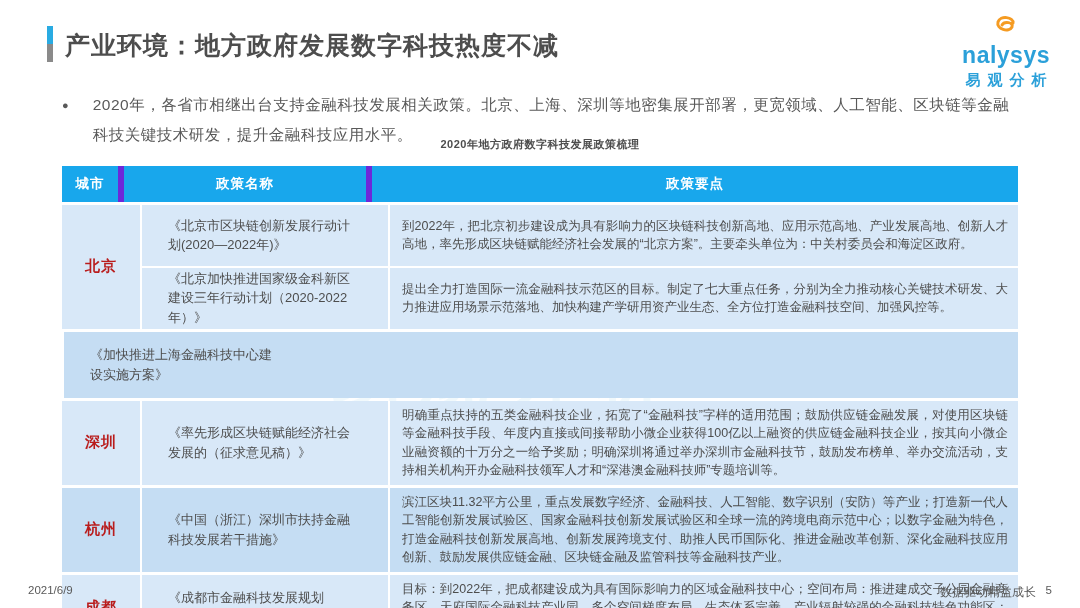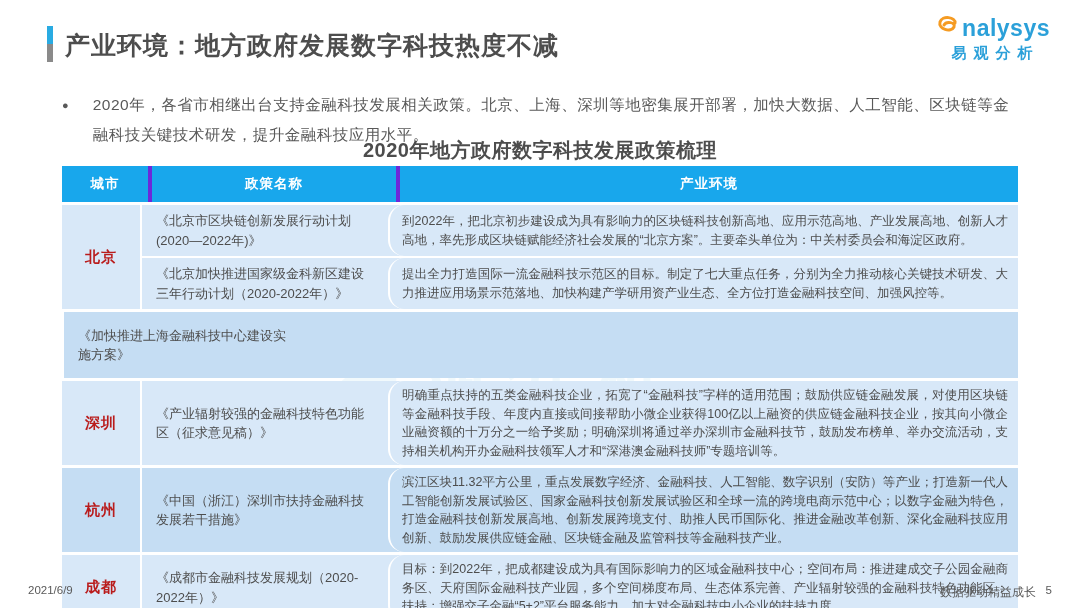--- a/index.html
+++ b/index.html
@@ -7,48 +7,48 @@
   body { font-family:"Liberation Sans","DejaVu Sans",sans-serif; }
   .slide { position:relative; width:1080px; height:608px; background:#ffffff; overflow:hidden; }
 
   
   .title-wrap { position:absolute; left:47px; top:26px; display:flex; align-items:flex-end; }
   .title-bar { width:6px; height:36px; background:linear-gradient(to bottom,#29abe2 0%,#29abe2 50%,#8a8a8a 50%,#8a8a8a 100%); margin-right:12px; }
   .page-title { font-size:25px; font-weight:bold; color:#4d4d4d; letter-spacing:1px; }
 
   
   .logo { position:absolute; right:30px; top:14px; text-align:center; }
-  .logo-row { display:flex; align-items:center; justify-content:center; }
+  .logo-row { display:flex; align-items:center; justify-content:center;flex-direction:column; }
   .logo-brand { color:#2ba0d9; font-size:23px; font-weight:bold; letter-spacing:0.5px; }
   .logo-cn { color:#2ba0d9; font-size:15px; font-weight:bold; letter-spacing:7px; margin-top:2px; margin-right:-7px; }
 
   
   .intro { position:absolute; left:62px; top:90px; width:960px; display:flex; }
   .intro .dot { font-size:11px; color:#595959; margin-top:9px; margin-right:24px; }
   .intro .text { font-size:15.5px; color:#595959; line-height:30px; letter-spacing:0.5px; }
 
   
-  .table-title { position:absolute; left:62px; top:137px; width:956px; text-align:center; font-size:20px; font-weight:bold; color:#4d4d4d; letter-spacing:0.5px; }
+  .table-title { position:absolute; left:62px; top:137px; width:956px; text-align:center; font-size:11px; font-weight:bold; color:#4d4d4d; letter-spacing:0.5px; }
   .ptable { position:absolute; left:62px; top:166px; width:956px; font-size:13px; }
   .t-header { display:flex; background:#18a7ec; color:#ffffff; font-weight:bold; height:36px; margin-bottom:3px; }
   .t-header > div { display:flex; align-items:center; justify-content:center; font-size:13.5px; letter-spacing:1px; }
-  .col-city { width:86px; }
+  .col-city { width:56px; }
   .col-name { width:248px; }
   .col-pts  { flex:1; }
-  .t-header .col-name, .t-header .col-pts { border-left:4px solid #6d28d9; }
+  .t-header .col-name, .t-header .col-pts { border-left:6px solid #6d28d9; }
 
   .t-row { display:flex; margin-bottom:3px; }
   .t-row.light { background:#d8e8f8; }
   .t-row.dark  { background:#c5ddf3; }
   .city-cell { width:78px; display:flex; align-items:center; justify-content:center; font-size:15px; font-weight:bold; color:#b91c1c; letter-spacing:1px; }
   .entries { flex:1; display:flex; flex-direction:column; }
   .entry { display:flex; flex:1; }
   .entry + .entry { border-top:2px solid #ffffff; }
-  .name-cell { width:248px; border-left:2px solid #ffffff; padding:6px 14px; display:flex; align-items:center; color:#4d4d4d; font-size:13px; line-height:1.5; }
-  .pts-cell { flex:1; border-left:2px solid #ffffff; padding:5px 10px 5px 12px; display:flex; align-items:center; color:#4d4d4d; font-size:12.5px; line-height:1.48; text-align:justify;border-radius:16px; }
+  .name-cell { width:248px; border-left:2px solid #ffffff; padding:6px 26px; display:flex; align-items:center; color:#4d4d4d; font-size:13px; line-height:1.5; }
+  .pts-cell { flex:1; border-left:2px solid #ffffff; padding:5px 10px 5px 12px; display:flex; align-items:center; color:#4d4d4d; font-size:12.5px; line-height:1.48; text-align:justify; }
   .r-bj .entry:first-child { min-height:50px; }
   .r-bj .entry:last-child  { min-height:46px; }
   .r-sh .entry { min-height:66px; }
   .r-sz .entry { min-height:78px; }
   .r-hz .entry { min-height:62px; }
   .r-cd .entry { min-height:56px; }
 
   
   .watermark { position:absolute; left:330px; top:330px; font-size:70px; font-weight:bold; color:#2ba0d9; opacity:0.06; letter-spacing:18px; pointer-events:none; }
 
@@ -75,33 +75,33 @@
           <path d="M21 9 C22 3, 8 1, 6 8 C4 15, 17 19, 20 13 C22 8, 12 7, 10 11" stroke="#f59b22" stroke-width="3" fill="none" stroke-linecap="round"></path>
         </svg>
       </span>
       <span class="logo-brand">nalysys</span>
     </div>
     <div class="logo-cn">易观分析</div>
   </div>
 
   <div class="intro">
     <span class="dot">●</span>
-    <span class="text">2020年，各省市相继出台支持金融科技发展相关政策。北京、上海、深圳等地密集展开部署，加快大数据、人工智能、区块链等金融科技关键技术研发，提升金融科技应用水平。</span>
+    <span class="text">2020年，各省市相继出台支持金融科技发展相关政策。北京、上海、深圳等地密集展开部署，更宽领域、人工智能、区块链等金融科技关键技术研发，提升金融科技应用水平。</span>
   </div>
 
   <div class="watermark">易观分析</div>
 
   <div class="table-title">2020年地方政府数字科技发展政策梳理</div>
 
   <div class="ptable">
 
     <div class="t-header">
       <div class="col-city">城市</div>
       <div class="col-name">政策名称</div>
-      <div class="col-pts">产业环境</div>
+      <div class="col-pts">政策要点</div>
     </div>
 
     <div class="t-row light r-bj">
       <div class="city-cell">北京</div>
       <div class="entries">
         <div class="entry">
           <div class="name-cell">《北京市区块链创新发展行动计划(2020—2022年)》</div>
           <div class="pts-cell">到2022年，把北京初步建设成为具有影响力的区块链科技创新高地、应用示范高地、产业发展高地、创新人才高地，率先形成区块链赋能经济社会发展的“北京方案”。主要牵头单位为：中关村委员会和海淀区政府。</div>
         </div>
         <div class="entry">
@@ -116,21 +116,21 @@
         <div class="entry">
           <div class="name-cell">《加快推进上海金融科技中心建设实施方案》</div>
         </div>
       </div>
     </div>
 
     <div class="t-row light r-sz">
       <div class="city-cell">深圳</div>
       <div class="entries">
         <div class="entry">
-          <div class="name-cell">《产业辐射较强的金融科技特色功能区（征求意见稿）》</div>
+          <div class="name-cell">《率先形成区块链赋能经济社会发展的（征求意见稿）》</div>
           <div class="pts-cell">明确重点扶持的五类金融科技企业，拓宽了“金融科技”字样的适用范围；鼓励供应链金融发展，对使用区块链等金融科技手段、年度内直接或间接帮助小微企业获得100亿以上融资的供应链金融科技企业，按其向小微企业融资额的十万分之一给予奖励；明确深圳将通过举办深圳市金融科技节，鼓励发布榜单、举办交流活动，支持相关机构开办金融科技领军人才和“深港澳金融科技师”专题培训等。</div>
         </div>
       </div>
     </div>
 
     <div class="t-row dark r-hz">
       <div class="city-cell">杭州</div>
       <div class="entries">
         <div class="entry">
           <div class="name-cell">《中国（浙江）深圳市扶持金融科技发展若干措施》</div>

